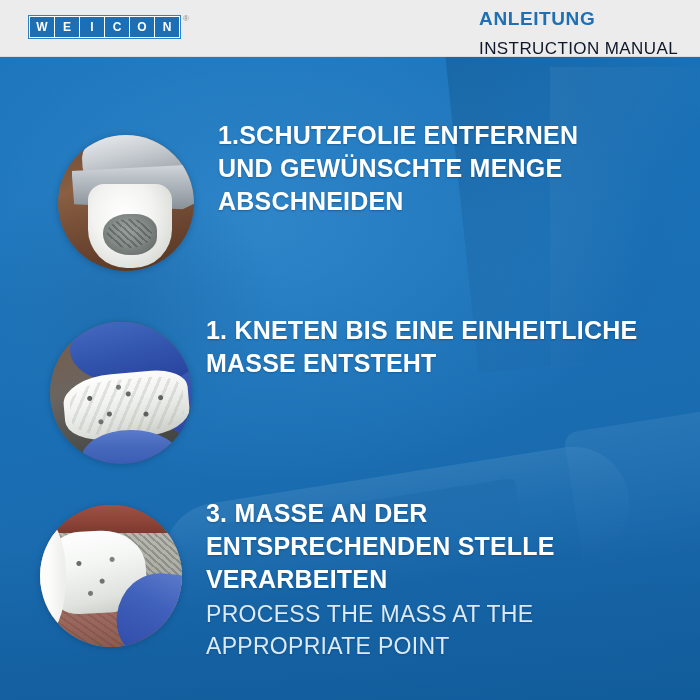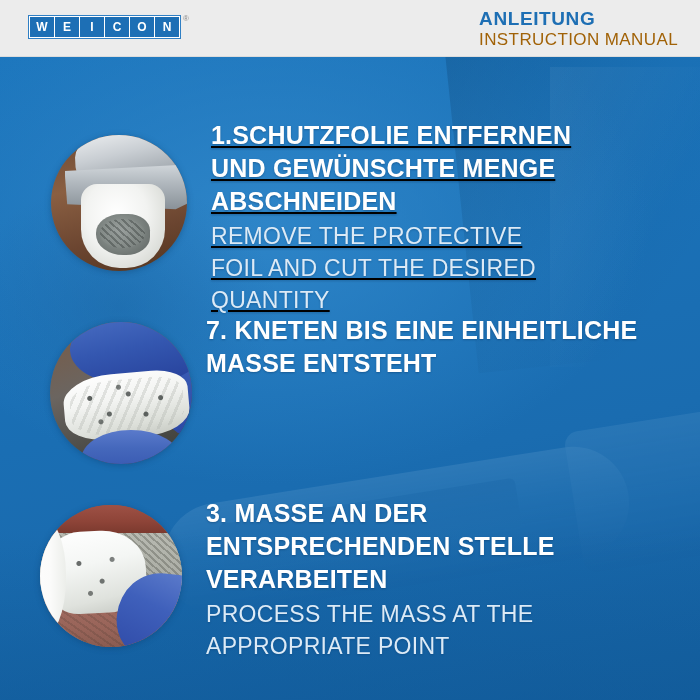--- a/index.html
+++ b/index.html
@@ -63,24 +63,24 @@
   .hdr-de {
     font-size:19px;
     font-weight:bold;
     color:#1e6fb4;
     letter-spacing:0.6px;
     line-height:21px;
   }
   .hdr-en {
     font-size:17px;
     font-weight:300;
-    color:#a16207;
+    color:#0f172a;
     letter-spacing:0.4px;
     line-height:20px;
-    margin-top:1px;
+    margin-top:10px;
   }
 
   
   .bg {
     position:absolute;
     top:57px; left:0;
     width:700px; height:643px;
     background:
       radial-gradient(ellipse 620px 420px at 38% 26%, #2e85c8 0%, rgba(46,133,200,0) 62%),
       linear-gradient(168deg, #1c76bd 0%, #1a70b6 38%, #1a6cb0 62%, #145f9f 100%);
@@ -145,21 +145,21 @@
   .steps {
     position:absolute;
     top:57px; left:0;
     width:700px; height:643px;
   }
   .step {
     position:absolute;
     display:flex;
     align-items:flex-start;
   }
-  .step-1 { left:9px;  top:60px;text-decoration:underline;  }
+  .step-1 { left:16px;  top:60px;  }
   .step-2 { left:0px;  top:255px; }
   .step-3 { left:0px;  top:438px; }
 
   
   .photo {
     position:relative;
     border-radius:50%;
     overflow:hidden;
     flex:0 0 auto;
     box-shadow:0 1px 6px rgba(8,48,88,0.35);
@@ -385,37 +385,34 @@
         <div class="ph-layer p1-blade-top"></div>
         <div class="ph-layer p1-blade"></div>
         <div class="ph-layer p1-putty"></div>
         <div class="ph-layer p1-core"></div>
         <div class="ph-layer p1-core-tex"></div>
       </div>
       <div class="step-text">
         <div class="title-de">1.SCHUTZFOLIE ENTFERNEN
 UND GEWÜNSCHTE MENGE
 ABSCHNEIDEN</div>
-        <div class="title-en">REMOVE THE PROTECTIVE
-FOIL AND CUT THE DESIRED
-QUANTITY</div>
       </div>
     </div>
 
     <div class="step step-2">
       <div class="photo photo-2">
         <div class="ph-layer p2-bg"></div>
         <div class="ph-layer p2-glove-right"></div>
         <div class="ph-layer p2-glove-top"></div>
         <div class="ph-layer p2-putty"></div>
         <div class="ph-layer p2-putty-tex"></div>
         <div class="ph-layer p2-glove-bot"></div>
       </div>
       <div class="step-text">
-        <div class="title-de">7. KNETEN BIS EINE EINHEITLICHE
+        <div class="title-de">1. KNETEN BIS EINE EINHEITLICHE
 MASSE ENTSTEHT</div>
       </div>
     </div>
 
     <div class="step step-3">
       <div class="photo photo-3">
         <div class="ph-layer p3-bg"></div>
         <div class="ph-layer p3-brick-top"></div>
         <div class="ph-layer p3-mortar"></div>
         <div class="ph-layer p3-brick-bot"></div>

